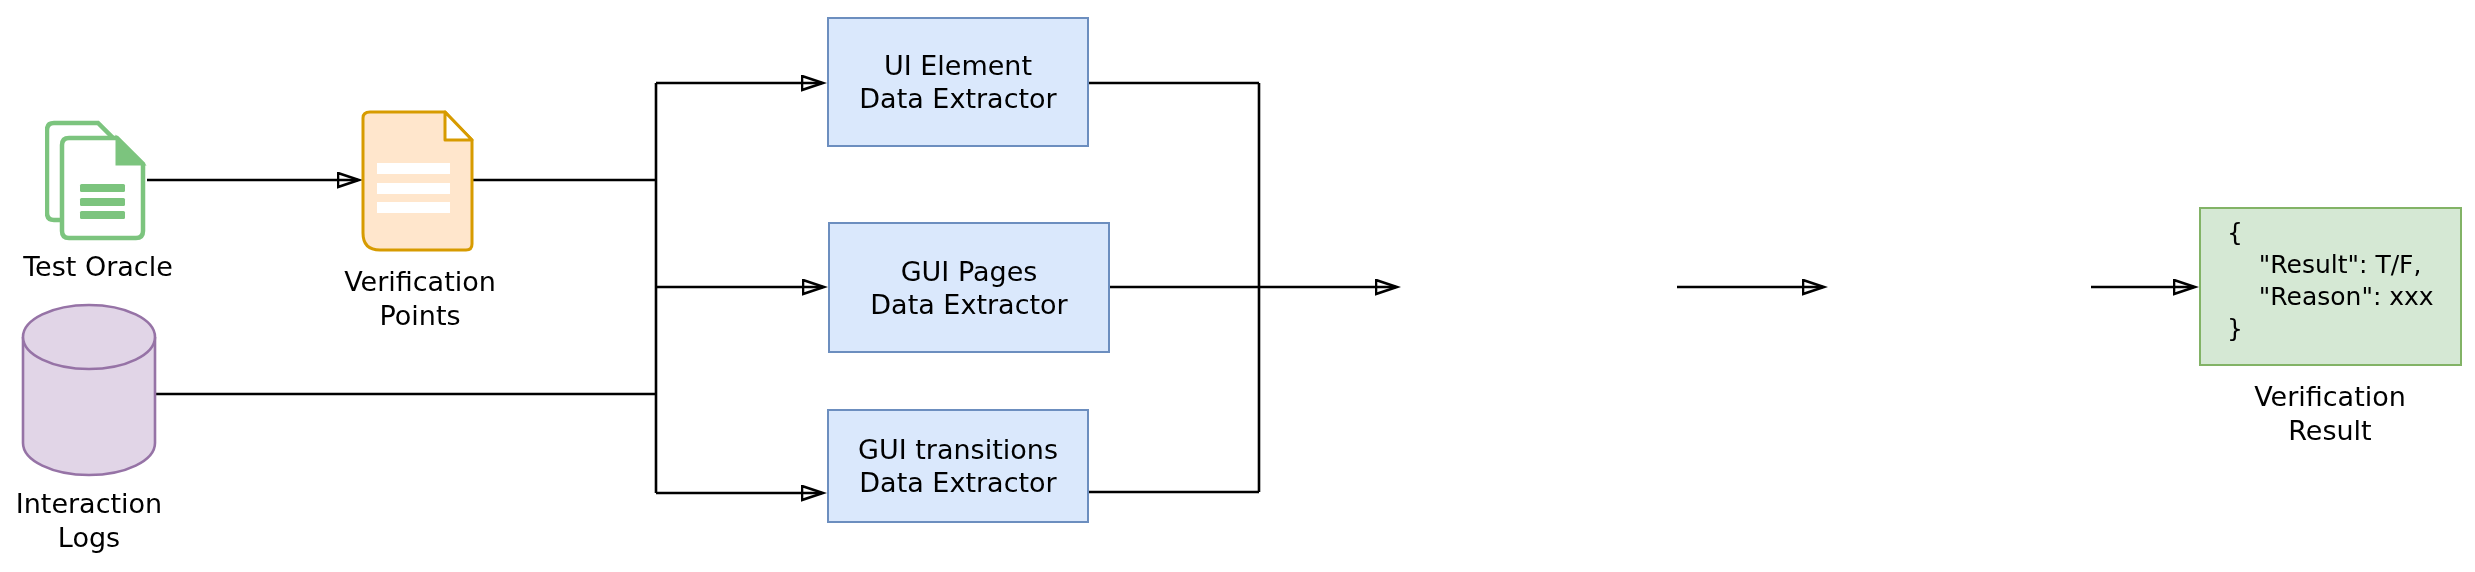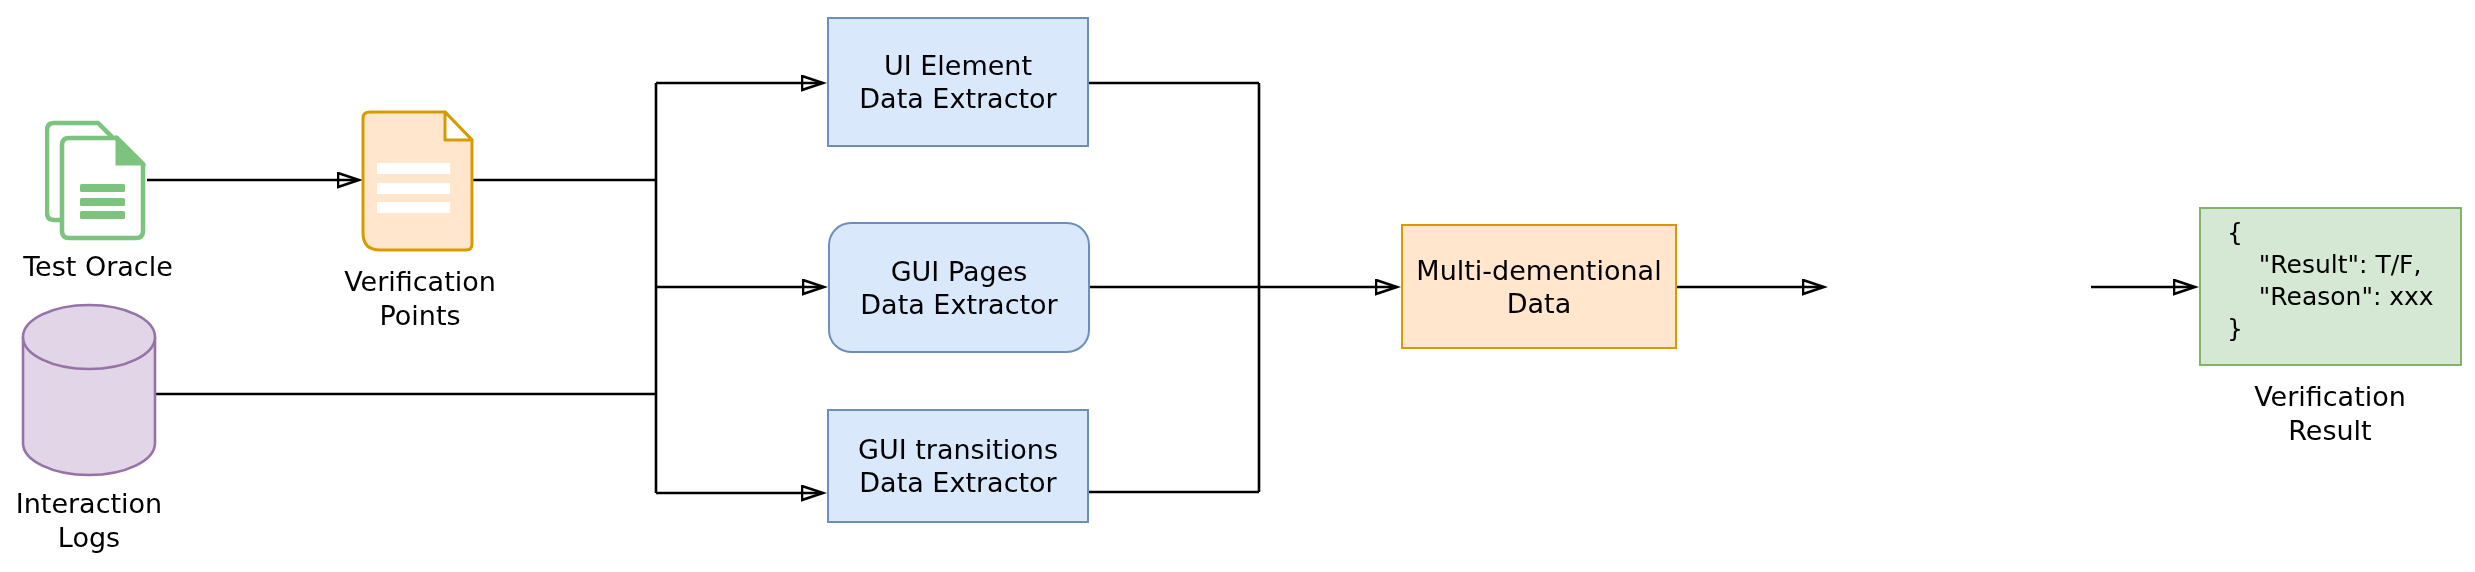--- a/index.html
+++ b/index.html
@@ -20,21 +20,21 @@
   .wires path{stroke:var(--line);stroke-width:2.6;fill:none;}
   .node{
     position:absolute; display:flex; align-items:center; justify-content:center;
     text-align:center; font-size:27px; line-height:33px; white-space:pre-line;
     box-sizing:border-box; border:2.5px solid;
   }
   .node.blue{background:var(--blue-fill); border-color:var(--blue-stroke);}
   .node.orange{background:var(--orange-fill); border-color:var(--orange-stroke);}
   .node.green{background:var(--green-fill); border-color:var(--green-stroke); align-items:flex-start; justify-content:flex-start;}
   .box-ui-element{left:827px; top:17px; width:262px; height:130px;}
-  .box-gui-pages{left:828px; top:222px; width:262px; height:131px;border-radius:23px;}
+  .box-gui-pages{left:828px; top:222px; width:282px; height:131px;}
   .box-gui-transitions{left:827px; top:409px; width:262px; height:114px;}
   .box-multi-data{left:1401px; top:224px; width:276px; height:125px;}
   .box-verificator{left:1828px; top:220px; width:263px; height:132px;}
   .box-result{left:2199px; top:207px; width:263px; height:159px;}
   .box-result pre{
     margin:0; padding:8px 0 0 26px; font-family:"DejaVu Sans","Liberation Sans",sans-serif;
     font-size:25px; line-height:32px; white-space:pre; text-align:left;
   }
   .icon{position:absolute;}
   .icon-test-oracle{left:45px; top:120px; width:102px; height:122px;}
@@ -108,22 +108,20 @@
   <div class="lbl lbl-interaction-logs">Interaction
 Logs</div>
 
   <div class="node blue box-ui-element">UI Element
 Data Extractor</div>
   <div class="node blue box-gui-pages">GUI Pages
 Data Extractor</div>
   <div class="node blue box-gui-transitions">GUI transitions
 Data Extractor</div>
 
-  <div class="node orange box-multi-data">Multi-dementional
-Data</div>
 
 
   <div class="node green box-result">
     <pre>{
     "Result": T/F,
     "Reason": xxx
 }</pre>
   </div>
   <div class="lbl lbl-verification-result">Verification
 Result</div>

